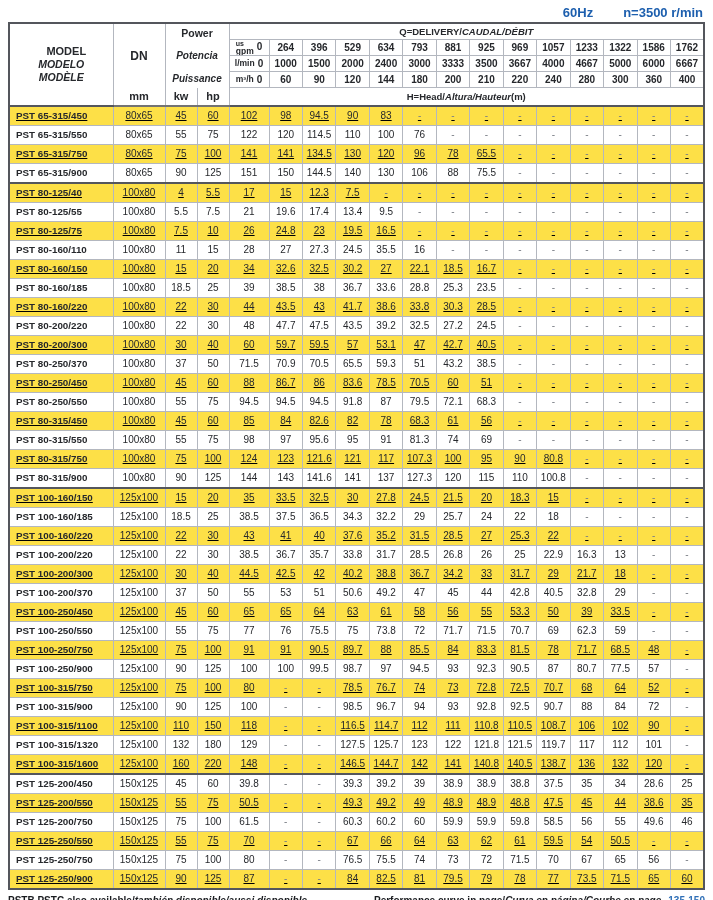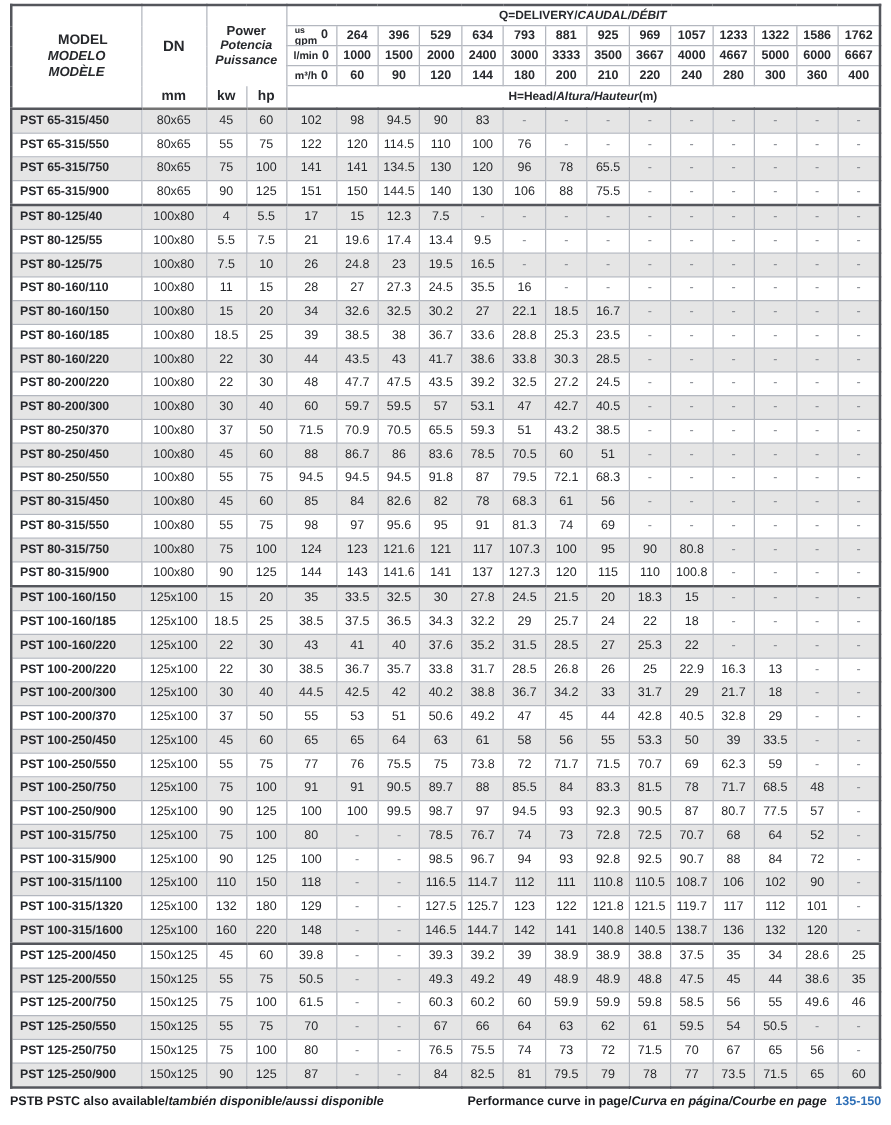--- a/index.html
+++ b/index.html
@@ -40,39 +40,39 @@
     white-space: nowrap;
   }
 
   
   .model-h { border-bottom: 2px solid #54565c; }
   .model-h .l1 { font-weight: bold; font-size: 11px; line-height: 13px; padding-left: 10px; }
   .model-h .l2 { font-weight: bold; font-style: italic; font-size: 10.5px; line-height: 13px; }
   .dn-h { font-weight: bold; font-size: 12px; border-bottom: 0; }
   .power-h { border-bottom: 0; }
   .power-h .l1 { font-weight: bold; font-size: 10.5px; line-height: 12px; }
-  .power-h .l2 { font-weight: bold; font-style: italic; font-size: 10px; line-height: 12px; }
+  .power-h .l2 { font-weight: bold; font-style: italic; font-size: 10px; line-height: 12px; margin-top: 11px; }
   .q-title { font-weight: bold; font-size: 9.5px; height: 15px; }
   .q-title .it, .head-title .it { font-style: italic; }
   .unit-cell { height: 15px; }
   .unit-inner { display: flex; align-items: flex-start; justify-content: center; gap: 3px; }
   .stack { display: inline-flex; flex-direction: column; line-height: 6.5px; }
   .u-top { font-size: 7px; text-align: left; }
   .u-main { font-size: 8.5px; }
   .u-single { font-size: 8.5px; }
   .zero { font-weight: bold; font-size: 10px; }
   .q-num { font-weight: bold; font-size: 10px; }
   .mm, .kw, .hp { font-size: 11px; height: 17px; border-top: 0; border-bottom: 2px solid #737373; }
   .head-title { font-weight: bold; font-size: 9.5px; border-bottom: 2px solid #54565c; }
 
   
   tbody td { height: 18px; font-size: 10px; }
   td.model { text-align: left; padding-left: 6px; font-weight: bold; font-size: 9.8px; }
   td.dash { color: #7a7e86; }
-  tr.shaded { background: #e5e5e5; }
+  tr.shaded { background: #fde047; text-decoration: underline; }
   tr.group-start td { border-top: 2px solid #54565c; }
 
   
   .footer {
     width: 697px;
     display: flex;
     justify-content: space-between;
     align-items: baseline;
     font-size: 10px;
     font-weight: bold;
@@ -80,20 +80,24 @@
     color: #1a1c20;
   }
   .bi { font-style: italic; }
   .pages { color: #2e6fb7; margin-left: 7px; }
 </style>
 </head>
 <body>
 
 <div class="page">
 
+  <div class="topbar">
+    <span>60Hz</span>
+    <span>n=3500 r/min</span>
+  </div>
 
   <table class="pump">
     <colgroup>
       <col style="width:104px">
         <col style="width:52px">
         <col style="width:32px">
         <col style="width:32px">
       <col style="width:40px">
       <col>
         <col>

